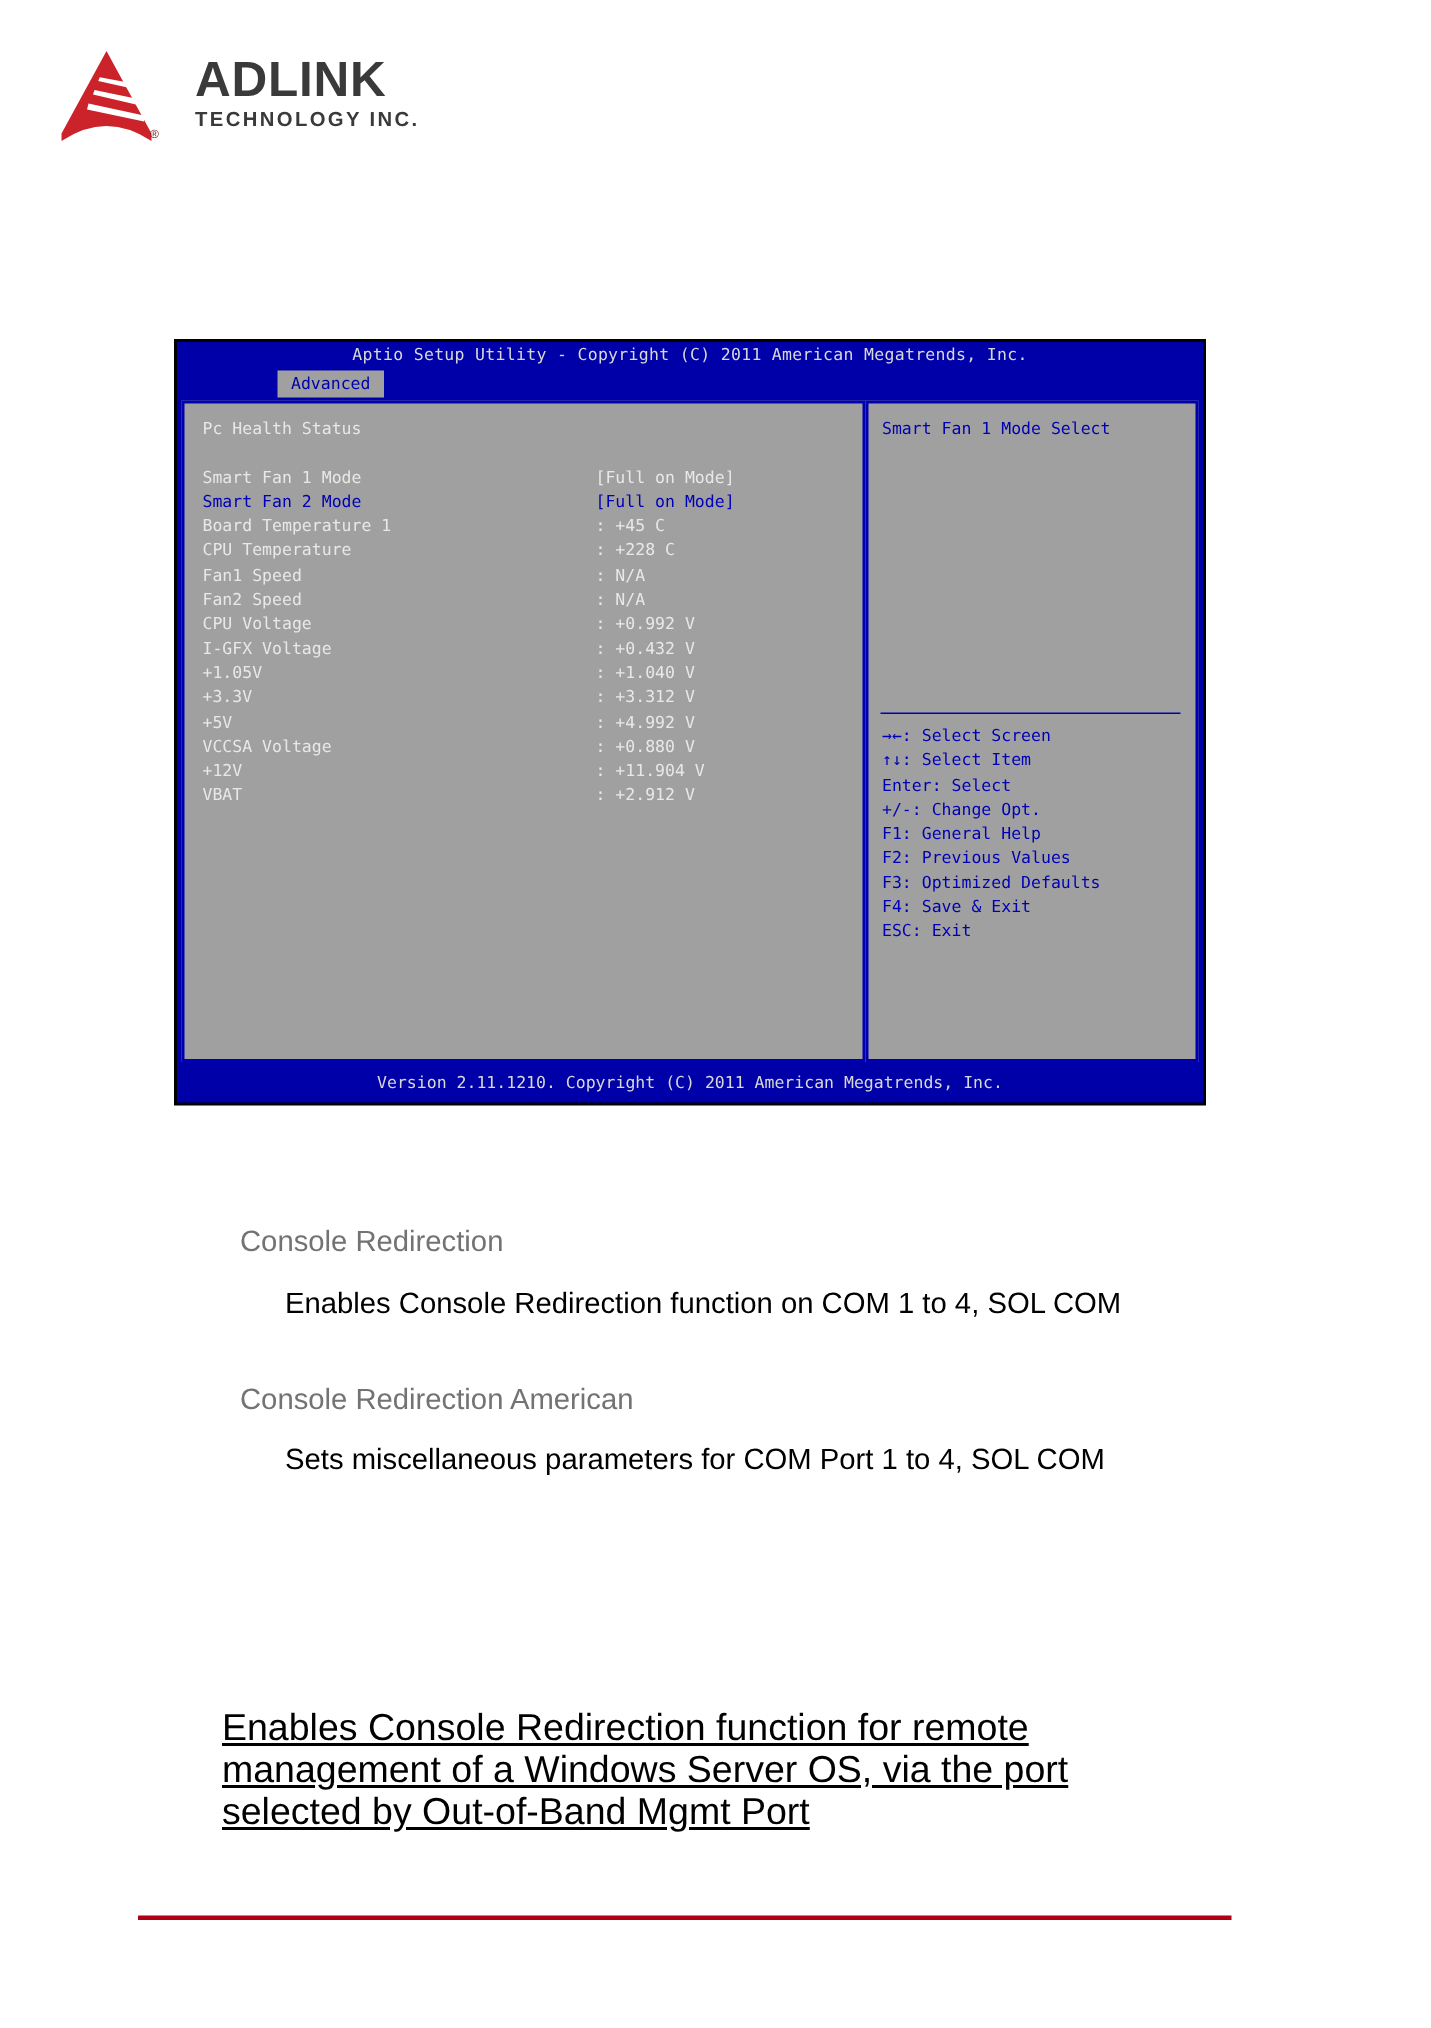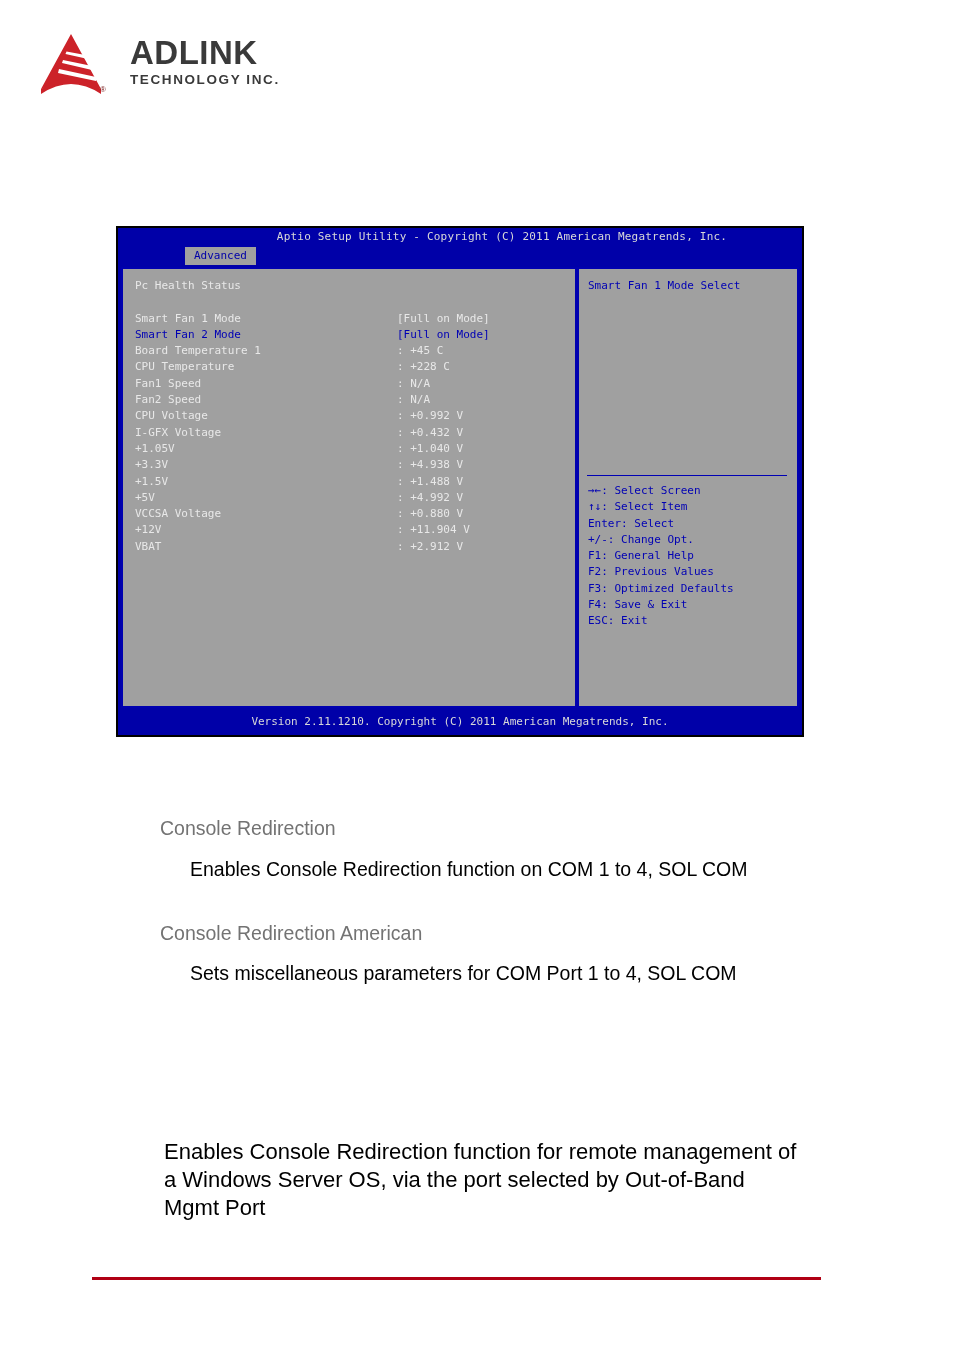--- a/index.html
+++ b/index.html
@@ -34,21 +34,21 @@
     background:#000000;
     font-family:"DejaVu Sans Mono", monospace;
     font-size:11px;
     box-sizing:border-box;
     padding:0;
   }
   .bios-inner{position:absolute;left:2px;top:2px;width:684px;height:507px;background:#0000a8;}
   .bios-titlebar{
     position:absolute;left:0;top:0;width:684px;height:18px;
     color:#d8d8d8;text-align:center;line-height:18px;
-    font-size:11px;letter-spacing:0.2px;padding-left:42px;
+    font-size:11px;letter-spacing:0.2px;
   }
   .bios-tabrow{position:absolute;left:0;top:18px;width:684px;height:19px;}
   .bios-tab{
     position:absolute;left:67px;top:1px;
     background:#a0a0a0;color:#0000a8;
     padding:1px 9px 2px 9px;
     font-size:11px;line-height:15px;
   }
   .panel-wrap{position:absolute;left:3px;top:39px;width:678px;height:441px;}
   .panel{
@@ -85,23 +85,24 @@
     font-size:19.5px;color:#737373;line-height:26px;
     font-family:"Liberation Sans", sans-serif;
   }
   .doc-p{
     position:absolute;left:190px;width:608px;
     font-size:19.5px;color:#000000;line-height:28px;
     text-align:justify;
     font-family:"Liberation Sans", sans-serif;
   }
   .doc-p2{
-    position:absolute;left:164px;width:638px;
-    font-size:22px;color:#000000;line-height:28px;
+    position:absolute;left:148px;width:638px;
+    font-size:25px;color:#000000;line-height:28px;
     font-family:"Liberation Sans", sans-serif;
+    text-decoration:underline;
   }
   .rule{position:absolute;left:92px;top:1277px;width:729px;height:3px;background:#b00014;}
 </style>
 </head>
 <body>
 
 <div class="logo-block">
   <div class="logo-mark">
     <svg width="66" height="62" viewBox="0 0 66 62" xmlns="http://www.w3.org/2000/svg">
       <path d="M33 1 L63 56 Q33 42 3 56 Z" fill="#cc2229"></path>
@@ -138,22 +139,21 @@
           <div id="bios-rows">
               <div class="row"><span class="lbl">Smart Fan 1 Mode</span><span class="val">[Full on Mode]</span></div>
               <div class="row sel"><span class="lbl">Smart Fan 2 Mode</span><span class="val">[Full on Mode]</span></div>
               <div class="row"><span class="lbl">Board Temperature 1</span><span class="val">: +45 C</span></div>
               <div class="row"><span class="lbl">CPU Temperature</span><span class="val">: +228 C</span></div>
               <div class="row"><span class="lbl">Fan1 Speed</span><span class="val">: N/A</span></div>
               <div class="row"><span class="lbl">Fan2 Speed</span><span class="val">: N/A</span></div>
               <div class="row"><span class="lbl">CPU Voltage</span><span class="val">: +0.992 V</span></div>
               <div class="row"><span class="lbl">I-GFX Voltage</span><span class="val">: +0.432 V</span></div>
               <div class="row"><span class="lbl">+1.05V</span><span class="val">: +1.040 V</span></div>
-              <div class="row"><span class="lbl">+3.3V</span><span class="val">: +4.938 V</span></div>
-              <div class="row"><span class="lbl">+1.5V</span><span class="val">: +1.488 V</span></div>
+              <div class="row"><span class="lbl">+3.3V</span><span class="val">: +3.312 V</span></div>
               <div class="row"><span class="lbl">+5V</span><span class="val">: +4.992 V</span></div>
               <div class="row"><span class="lbl">VCCSA Voltage</span><span class="val">: +0.880 V</span></div>
               <div class="row"><span class="lbl">+12V</span><span class="val">: +11.904 V</span></div>
               <div class="row"><span class="lbl">VBAT</span><span class="val">: +2.912 V</span></div>
             </div>
         </div>
       </div>
 
       <div class="panel panel-right">
         <div class="pr-help">Smart Fan 1 Mode Select</div>

